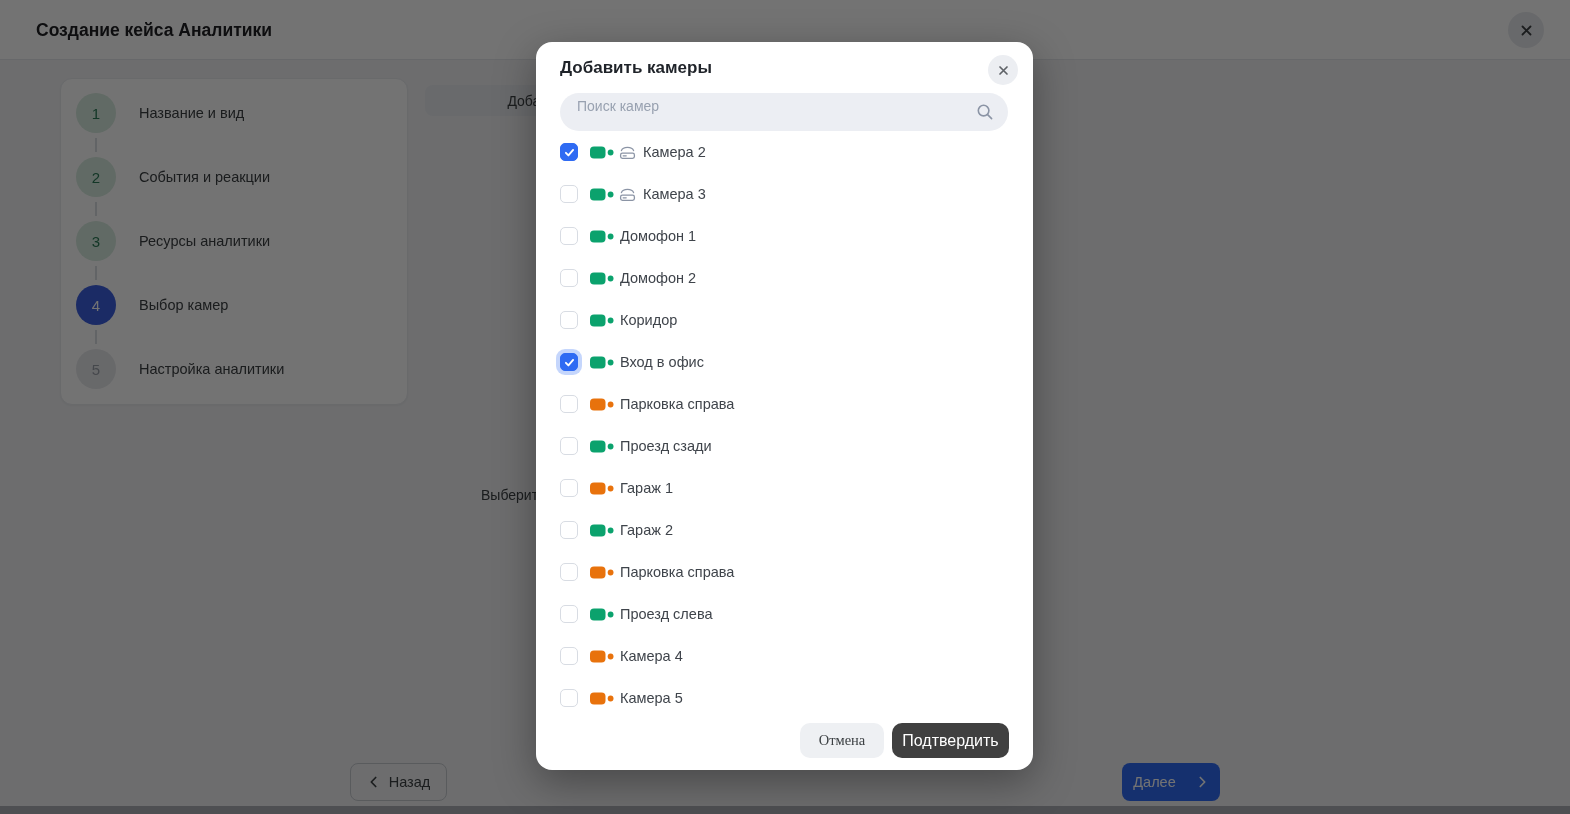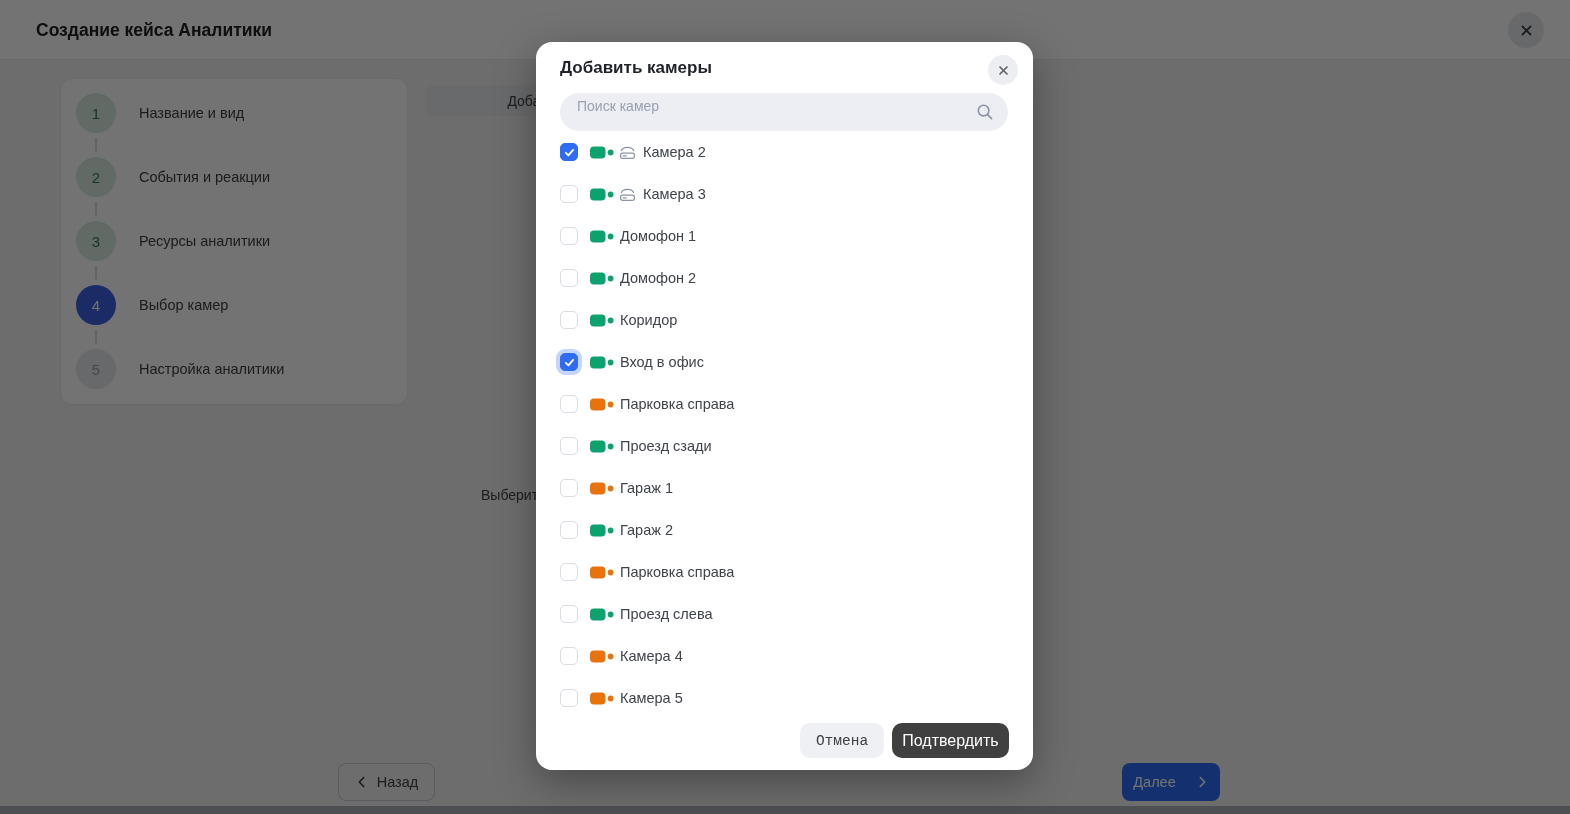--- a/index.html
+++ b/index.html
@@ -17,21 +17,21 @@
   .step-circle { width:40px; height:40px; border-radius:50%; display:flex; align-items:center; justify-content:center; font-size:15px; flex:0 0 auto; }
   .step.done .step-circle { background:#d7ebdf; color:#2c7a57; }
   .step.active .step-circle { background:#3d5fe0; color:#ffffff; }
   .step.pending .step-circle { background:#e7e8ec; color:#9aa0a8; }
   .step-label { margin-left:23px; font-size:14.5px; color:#3c4043; }
   .connector { width:2px; height:14px; background:#dadde2; margin:5px 0 5px 34px; }
 
   .bg-add-btn { position:absolute; left:425px; top:85px; width:280px; height:31px; border-radius:8px; background:#e9ebef; border:none; font-family:inherit; font-size:14px; color:#3c4043; text-align:center; cursor:pointer; }
   .bg-hint { position:absolute; left:481px; top:487px; font-size:14px; color:#3c4043; white-space:nowrap; }
 
-  .back-btn { position:absolute; left:338px; top:763px; width:97px; height:38px; border-radius:8px; border:1px solid #c6c9cf; background:transparent; display:flex; align-items:center; justify-content:center; gap:8px; font-family:inherit; font-size:14.5px; color:#3c4043; cursor:pointer; }
+  .back-btn { position:absolute; left:350px; top:763px; width:97px; height:38px; border-radius:8px; border:1px solid #c6c9cf; background:transparent; display:flex; align-items:center; justify-content:center; gap:8px; font-family:inherit; font-size:14.5px; color:#3c4043; cursor:pointer; }
   .next-btn { position:absolute; left:1122px; top:763px; width:98px; height:38px; border-radius:8px; border:none; background:#2f6bf3; display:flex; align-items:center; justify-content:center; gap:19px; font-family:inherit; font-size:14.5px; color:#ffffff; cursor:pointer; }
   .bottom-strip { position:absolute; left:0; bottom:0; width:100%; height:8px; background:#adb0b5; }
 
   
   .overlay { position:absolute; inset:0; background:rgba(0,0,0,0.55); z-index:10; }
 
   
   .modal { position:absolute; left:536px; top:42px; width:497px; height:728px; background:#ffffff; border-radius:16px; box-shadow:0 12px 40px rgba(0,0,0,.35); z-index:20; }
   .modal-title { position:absolute; left:24px; top:16px; font-size:17px; font-weight:700; color:#1f2329; }
   .modal-close { position:absolute; left:452px; top:13px; width:30px; height:30px; border-radius:50%; background:#eceef2; border:none; display:flex; align-items:center; justify-content:center; cursor:pointer; }
@@ -48,21 +48,21 @@
   .cb.checked { background:#2f6bf3; border-color:#2f6bf3; }
   .cb.checked svg { display:block; }
   .cb.focused { box-shadow:0 0 0 4px rgba(47,107,243,0.28); }
   .cam-ic { margin-left:12px; display:flex; align-items:center; flex:0 0 auto; }
   .cam-ic.green { color:#0ba26d; }
   .cam-ic.orange { color:#e8720c; }
   .arch-ic { margin-left:4px; display:flex; align-items:center; flex:0 0 auto; }
   .cam-label { margin-left:6px; font-size:14.5px; color:#3f444b; }
 
   .modal-footer { position:absolute; left:0; top:681px; width:100%; height:35px; }
-  .cancel-btn { position:absolute; left:264px; top:0; width:84px; height:35px; border:none; border-radius:10px; background:#eef0f3; font-family:Liberation Mono, monospace; font-size:14.5px; color:#3c4043; cursor:pointer; }
+  .cancel-btn { position:absolute; left:264px; top:0; width:84px; height:35px; border:none; border-radius:10px; background:#eef0f3; font-family:Liberation Serif, serif; font-size:14.5px; color:#3c4043; cursor:pointer; }
   .confirm-btn { position:absolute; left:356px; top:0; width:117px; height:35px; border:none; border-radius:10px; background:#404040; font-family:inherit; font-size:16px; color:#ffffff; cursor:pointer; }
 </style>
 </head>
 <body>
 
 <div class="page">
   <div class="topbar">
     <div class="page-title">Создание кейса Аналитики</div>
     <button class="page-close">
       <span style="display:flex">

